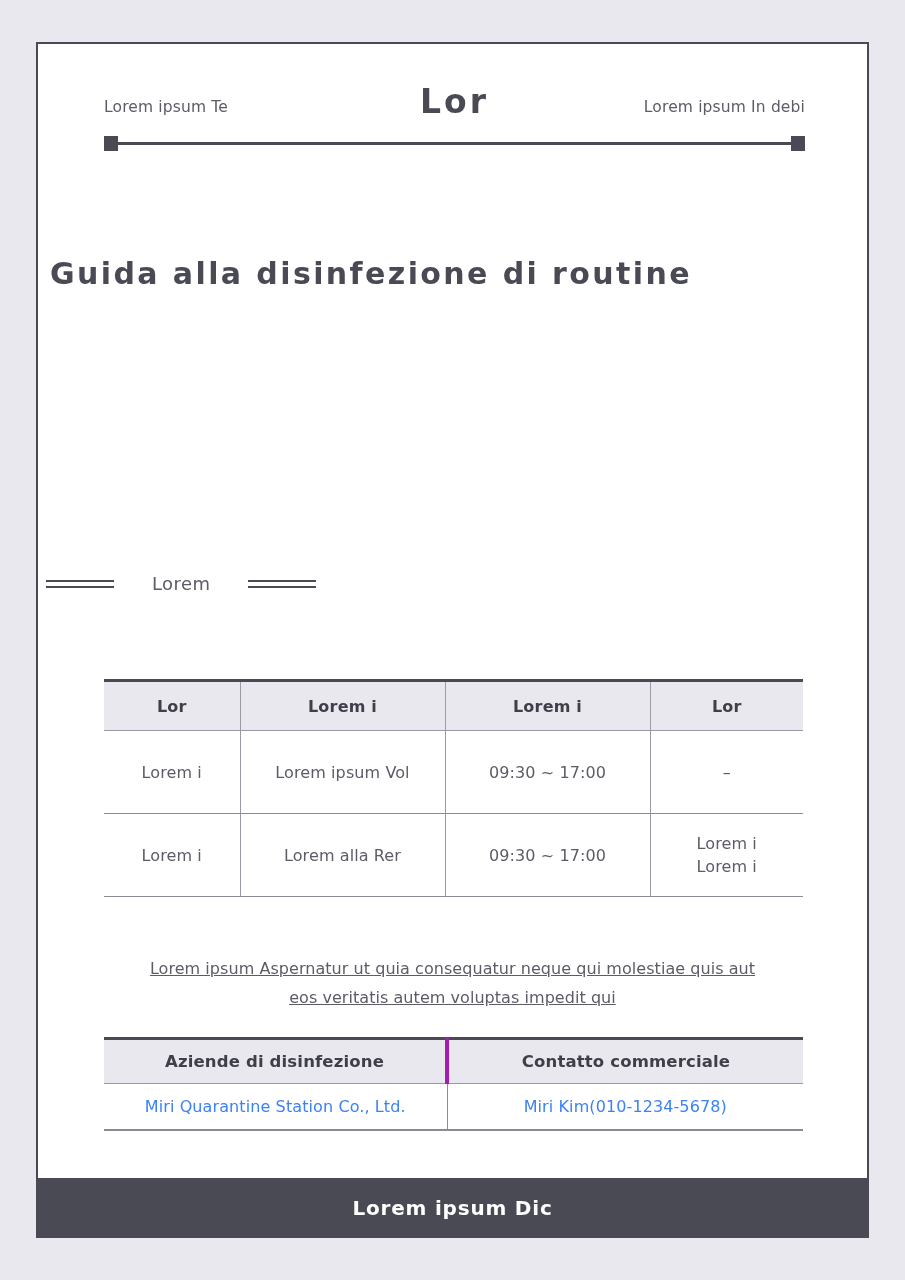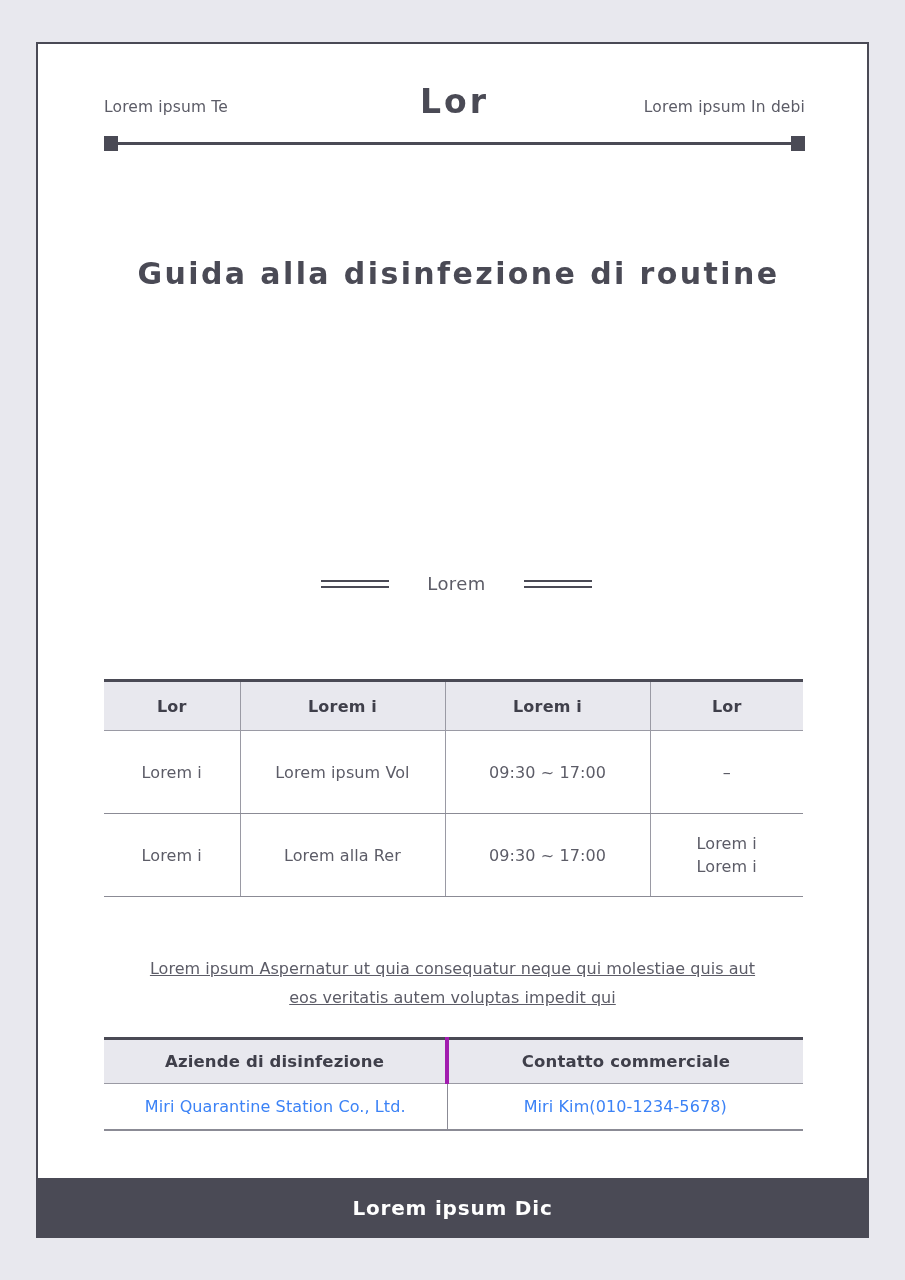--- a/index.html
+++ b/index.html
@@ -94,21 +94,21 @@
   }
   .lh-rule .cap.left  { left: 0; }
   .lh-rule .cap.right { right: 0; }
 
   
   .doc-title {
     position: absolute;
     left: 12px;
     right: 0;
     top: 208px;
-    text-align: center;
+    text-align: left;
     font-size: 30px;
     font-weight: bold;
     color: #4a4a55;
     letter-spacing: 2.4px;
     line-height: 44px;
   }
 
   
   .lead {
     position: absolute;
@@ -125,21 +125,21 @@
 
   
   .sec-divider {
     position: absolute;
     left: 0;
     right: 0;
     top: 525px;
     height: 30px;
     display: flex;
     align-items: center;
-    justify-content: center;
+    justify-content: flex-start;
     gap: 38px;
     margin-left: 8px;
   }
 
   .sec-divider .dbl {
     width: 68px;
     height: 8px;
     border-top: 2px solid #4a4a55;
     border-bottom: 2px solid #4a4a55;
   }

